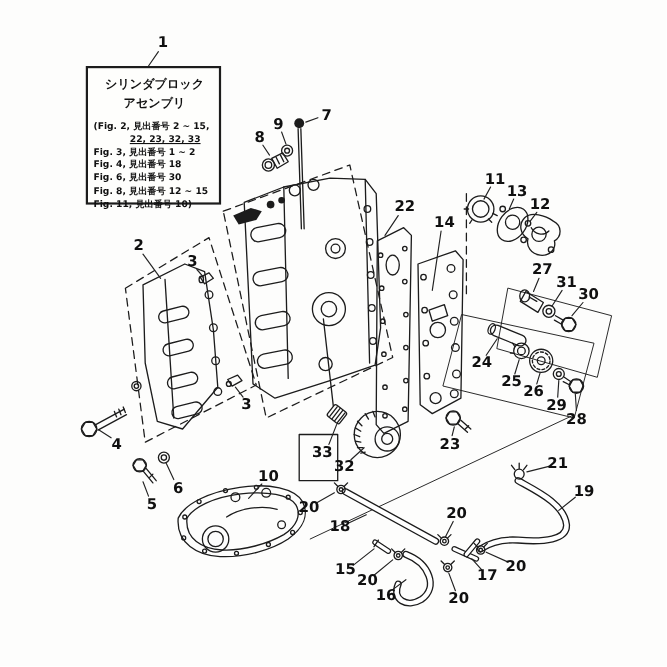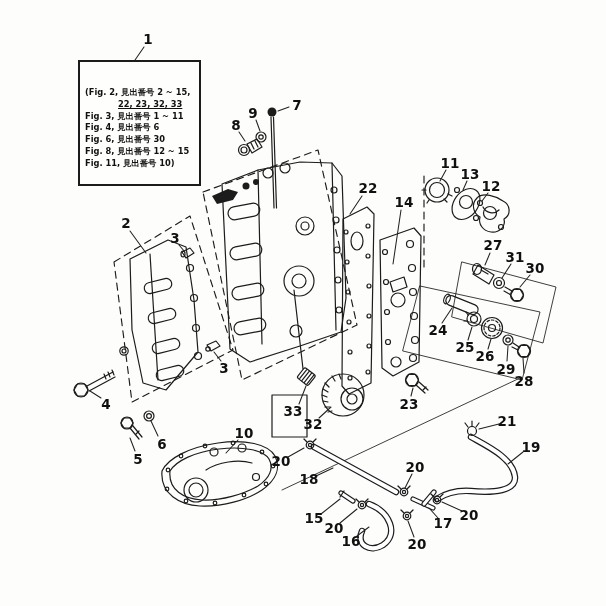--- a/index.html
+++ b/index.html
@@ -16,21 +16,21 @@
   svg .tube{stroke:#1c1c1c; stroke-width:5.2; fill:none;}
   svg .tubein{stroke:#ffffff; stroke-width:3; fill:none;}
   svg .callout{font:bold 13.5px "DejaVu Sans",sans-serif; fill:#101010; stroke:none;
       text-anchor:middle; dominant-baseline:central;}
   svg .leader{stroke:#222; stroke-width:1.05;}
   .info-box{position:absolute; left:78px; top:60px; width:123px; height:126px;
       border:2px solid #1c1c1c; background:#fefefc; box-sizing:border-box;
       padding:7px 3px 3px 5px; z-index:5;}
   .ib-title{text-align:center; font-weight:bold; font-size:11px; line-height:1.5; color:#111;
       white-space:nowrap;}
-  .ib-refs{margin-top:18px;}
+  .ib-refs{margin-top:7px;}
   .ib-line{font-weight:bold; font-size:8.3px; line-height:1.42; color:#111; white-space:nowrap;}
   .ib-line.indent{padding-left:33px;text-decoration:underline;}
 </style>
 </head>
 <body>
 
 <div class="stage">
 
 <svg width="606" height="606" viewBox="0 0 606 606">
   <defs>
@@ -426,24 +426,26 @@
         <line x1="511" y1="264" x2="502" y2="278" class="leader"></line>
         <text x="515" y="257" class="callout">31</text>
         <line x1="319" y1="418" x2="331" y2="407" class="leader"></line>
         <text x="313" y="424" class="callout">32</text>
         <line x1="299" y1="404" x2="306" y2="386" class="leader"></line>
         <text x="293" y="411" class="callout">33</text>
       </g>
 </svg>
 
 <div class="info-box">
+  <div class="ib-title">シリンダブロック</div>
+  <div class="ib-title">アセンブリ</div>
   <div class="ib-refs" id="ib-refs">
         <div class="ib-line">(Fig. 2, 見出番号 2 ~ 15,</div>
         <div class="ib-line indent">22, 23, 32, 33</div>
-        <div class="ib-line">Fig. 3, 見出番号 1 ~ 11</div>
-        <div class="ib-line">Fig. 4, 見出番号 6</div>
+        <div class="ib-line">Fig. 3, 見出番号 1 ~ 2</div>
+        <div class="ib-line">Fig. 4, 見出番号 18</div>
         <div class="ib-line">Fig. 6, 見出番号 30</div>
         <div class="ib-line">Fig. 8, 見出番号 12 ~ 15</div>
         <div class="ib-line">Fig. 11, 見出番号 10)</div>
       </div>
 </div>
 
 </div>
 
 </body></html>

